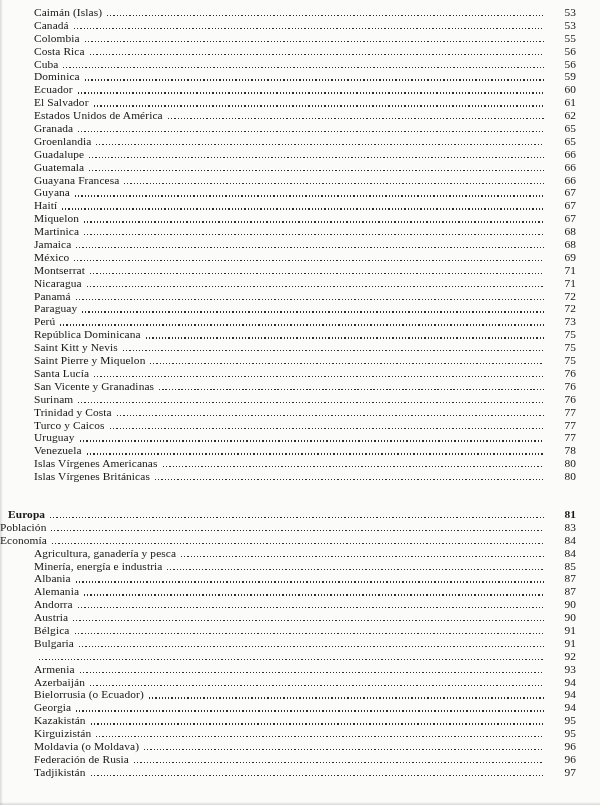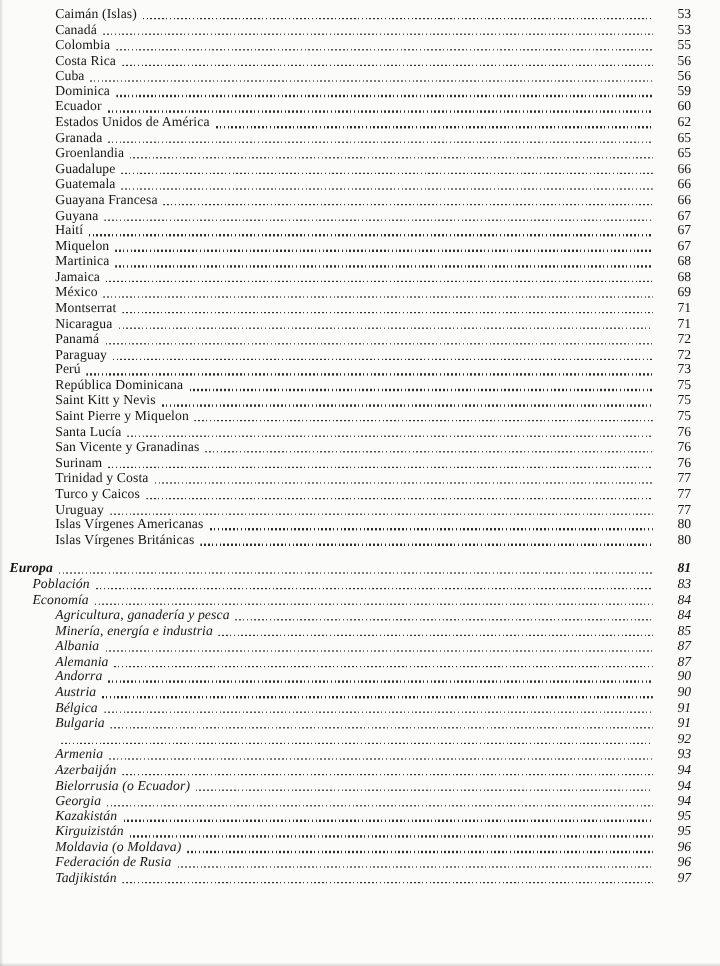--- a/index.html
+++ b/index.html
@@ -32,33 +32,32 @@
   }
   .page::after {
     content: "";
     position: absolute;
     left: 0; right: 0; bottom: 0;
     height: 3px;
     background: linear-gradient(to top, rgba(120,120,118,0.28), rgba(120,120,118,0));
     pointer-events: none;
   }
   .toc-section + .toc-section {
-    margin-top: 11px;
-    font-style: italic;
+    margin-top: 25px;
   }
   .row {
     display: flex;
     align-items: baseline;
     font-size: 11.4px;
     line-height: 12.9px;
     height: 12.9px;
   }
   .row.lvl-1 { padding-left: 8px; }
-  .row.lvl-2 { padding-left: 27px; }
-  .row.lvl-3 { padding-left: 46px; }
+  .row.lvl-2 { }
+  .row.lvl-3 { padding-left: 34px; }
   .row.bold .label,
   .row.bold .pagenum { font-weight: bold; }
   .label {
     white-space: nowrap;
     letter-spacing: 0.1px;
   }
   .leader {
     flex: 1 1 auto;
     height: 1.3px;
     align-self: flex-end;
@@ -111,20 +110,25 @@
           <span class="label">Dominica</span>
           <span class="leader"></span>
           <span class="pagenum">59</span>
         </div>
         <div class="row lvl-3">
           <span class="label">Ecuador</span>
           <span class="leader"></span>
           <span class="pagenum">60</span>
         </div>
         <div class="row lvl-3">
+          <span class="label">El Salvador</span>
+          <span class="leader"></span>
+          <span class="pagenum">61</span>
+        </div>
+        <div class="row lvl-3">
           <span class="label">Estados Unidos de América</span>
           <span class="leader"></span>
           <span class="pagenum">62</span>
         </div>
         <div class="row lvl-3">
           <span class="label">Granada</span>
           <span class="leader"></span>
           <span class="pagenum">65</span>
         </div>
         <div class="row lvl-3">
@@ -239,20 +243,25 @@
         </div>
         <div class="row lvl-3">
           <span class="label">Turco y Caicos</span>
           <span class="leader"></span>
           <span class="pagenum">77</span>
         </div>
         <div class="row lvl-3">
           <span class="label">Uruguay</span>
           <span class="leader"></span>
           <span class="pagenum">77</span>
+        </div>
+        <div class="row lvl-3">
+          <span class="label">Venezuela</span>
+          <span class="leader"></span>
+          <span class="pagenum">78</span>
         </div>
         <div class="row lvl-3">
           <span class="label">Islas Vírgenes Americanas</span>
           <span class="leader"></span>
           <span class="pagenum">80</span>
         </div>
         <div class="row lvl-3">
           <span class="label">Islas Vírgenes Británicas</span>
           <span class="leader"></span>
           <span class="pagenum">80</span>

